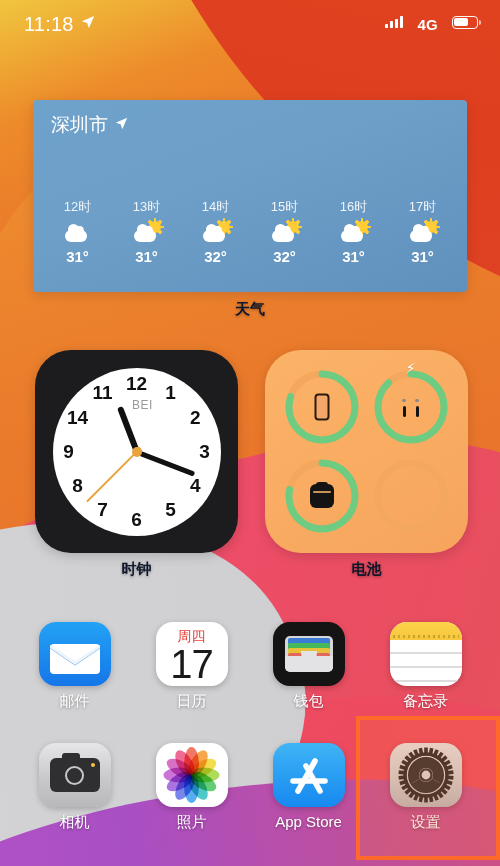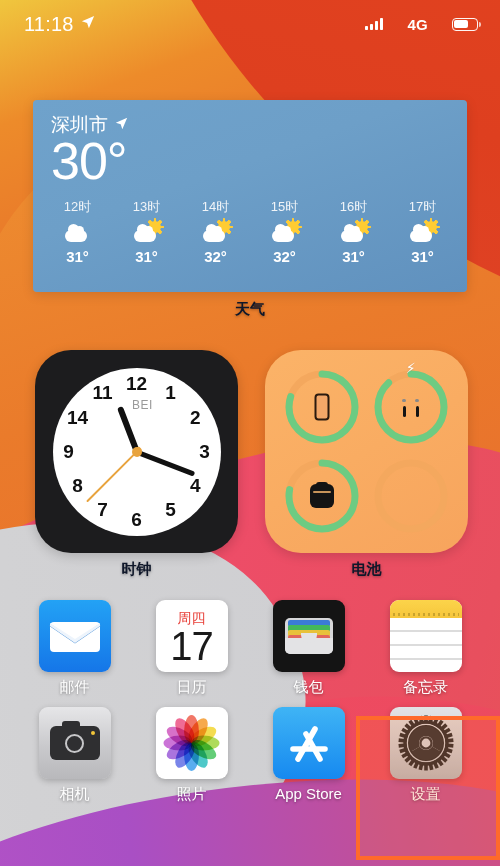--- a/index.html
+++ b/index.html
@@ -72,21 +72,21 @@
   }
 
   
   #status-bar {
     position:absolute; top:0; left:0; right:0; height:48px;
     display:flex; align-items:center; justify-content:space-between;
     padding:0 22px 0 24px; color:#fff; z-index:30;
   }
   .sb-left { display:flex; align-items:center; gap:7px; }
   .sb-time { font-size:20px; font-weight:normal; letter-spacing:.2px; }
-  .sb-right { display:flex; align-items:center; gap:24px; }
+  .sb-right { display:flex; gap:14px; }
   .signal { display:flex; align-items:flex-end; gap:2px; height:12px; }
   .signal i { display:block; width:3px; background:#fff; border-radius:.8px; }
   .signal i:nth-child(1){height:4px}
   .signal i:nth-child(2){height:6.5px}
   .signal i:nth-child(3){height:9px}
   .signal i:nth-child(4){height:12px}
   .net { font-size:15px; font-weight:bold; letter-spacing:.3px; }
   .batt { position:relative; width:26px; height:13px; border:1.6px solid rgba(255,255,255,.95); border-radius:4px; }
   .batt-fill { position:absolute; top:1.4px; left:1.4px; bottom:1.4px; width:58%; background:#fff; border-radius:2px; }
   .batt-cap { position:absolute; right:-4px; top:3.6px; width:2px; height:5px; background:rgba(255,255,255,.7); border-radius:0 2px 2px 0; }
@@ -220,22 +220,23 @@
   .glyph-case::after {
     content:""; position:absolute; left:6px; top:-2px; right:6px; height:4px;
     background:#141414; border-radius:3px 3px 0 0;
   }
 
   
   #app-grid { position:absolute; left:0; right:0; top:600px; z-index:20; }
   .app-row { display:flex; justify-content:space-around; padding:0 16px; margin-bottom:10px; }
   .app { width:96px; display:flex; flex-direction:column; align-items:center; }
   .app-icon {
-    width:72px; height:72px; border-radius:9px; position:relative; overflow:hidden;
+    width:72px; height:64px; border-radius:17px; position:relative; overflow:hidden;
     box-shadow:0 2px 6px rgba(0,0,0,.22);
+    margin-top:22px;
   }
   .app-label {
     margin-top:6px; font-size:15px; color:#fff; font-weight:400;
     text-shadow:0 1px 3px rgba(0,0,0,.4); white-space:nowrap;
   }
 
   
   .ic-mail { background:linear-gradient(180deg,#23A2F5 0%,#1576E8 100%); }
 
   
@@ -347,21 +348,20 @@
 <div id="weather-widget">
   <div class="w-top">
     <div class="w-city">
       <span>深圳市</span>
       <span class="w-loc-arrow">
         <svg width="13" height="13" viewBox="0 0 16 16">
             <path d="M15 1 1 7l6 2 2 6z" fill="#fff"></path>
           </svg>
       </span>
     </div>
-    <div class="w-temp">30°</div>
   </div>
   <div class="w-hours" id="weather-hours">
       <div class="app-hour w-hour">
         <div class="w-hour-label">12时</div>
         <div class="ic">
           <span class="cloud"></span>
         </div>
         <div class="w-hour-temp">31°</div>
       </div>
       <div class="app-hour w-hour">

